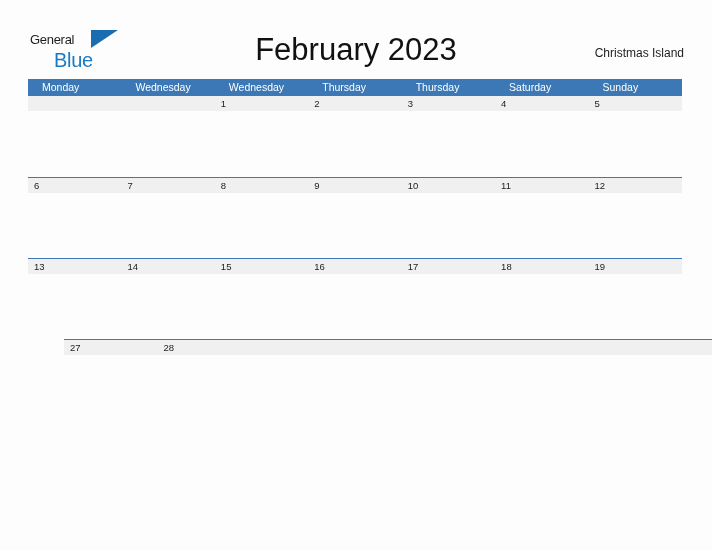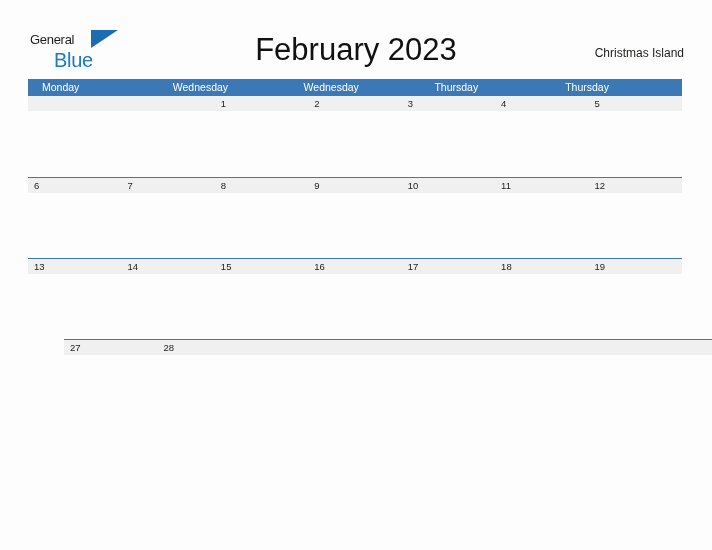--- a/index.html
+++ b/index.html
@@ -181,20 +181,22 @@
   </div>
 
   <div class="calendar">
 
     <div class="weekday-row">
       <div class="weekday">Monday</div>
       <div class="weekday">Wednesday</div>
       <div class="weekday">Wednesday</div>
       <div class="weekday">Thursday</div>
       <div class="weekday">Thursday</div>
+      <div class="weekday">Saturday</div>
+      <div class="weekday">Sunday</div>
     </div>
 
     <div class="week-row first">
       <div class="day-band">
         <div class="day-cell"></div>
         <div class="day-cell"></div>
         <div class="day-cell">1</div>
         <div class="day-cell">2</div>
         <div class="day-cell">3</div>
         <div class="day-cell">4</div>

